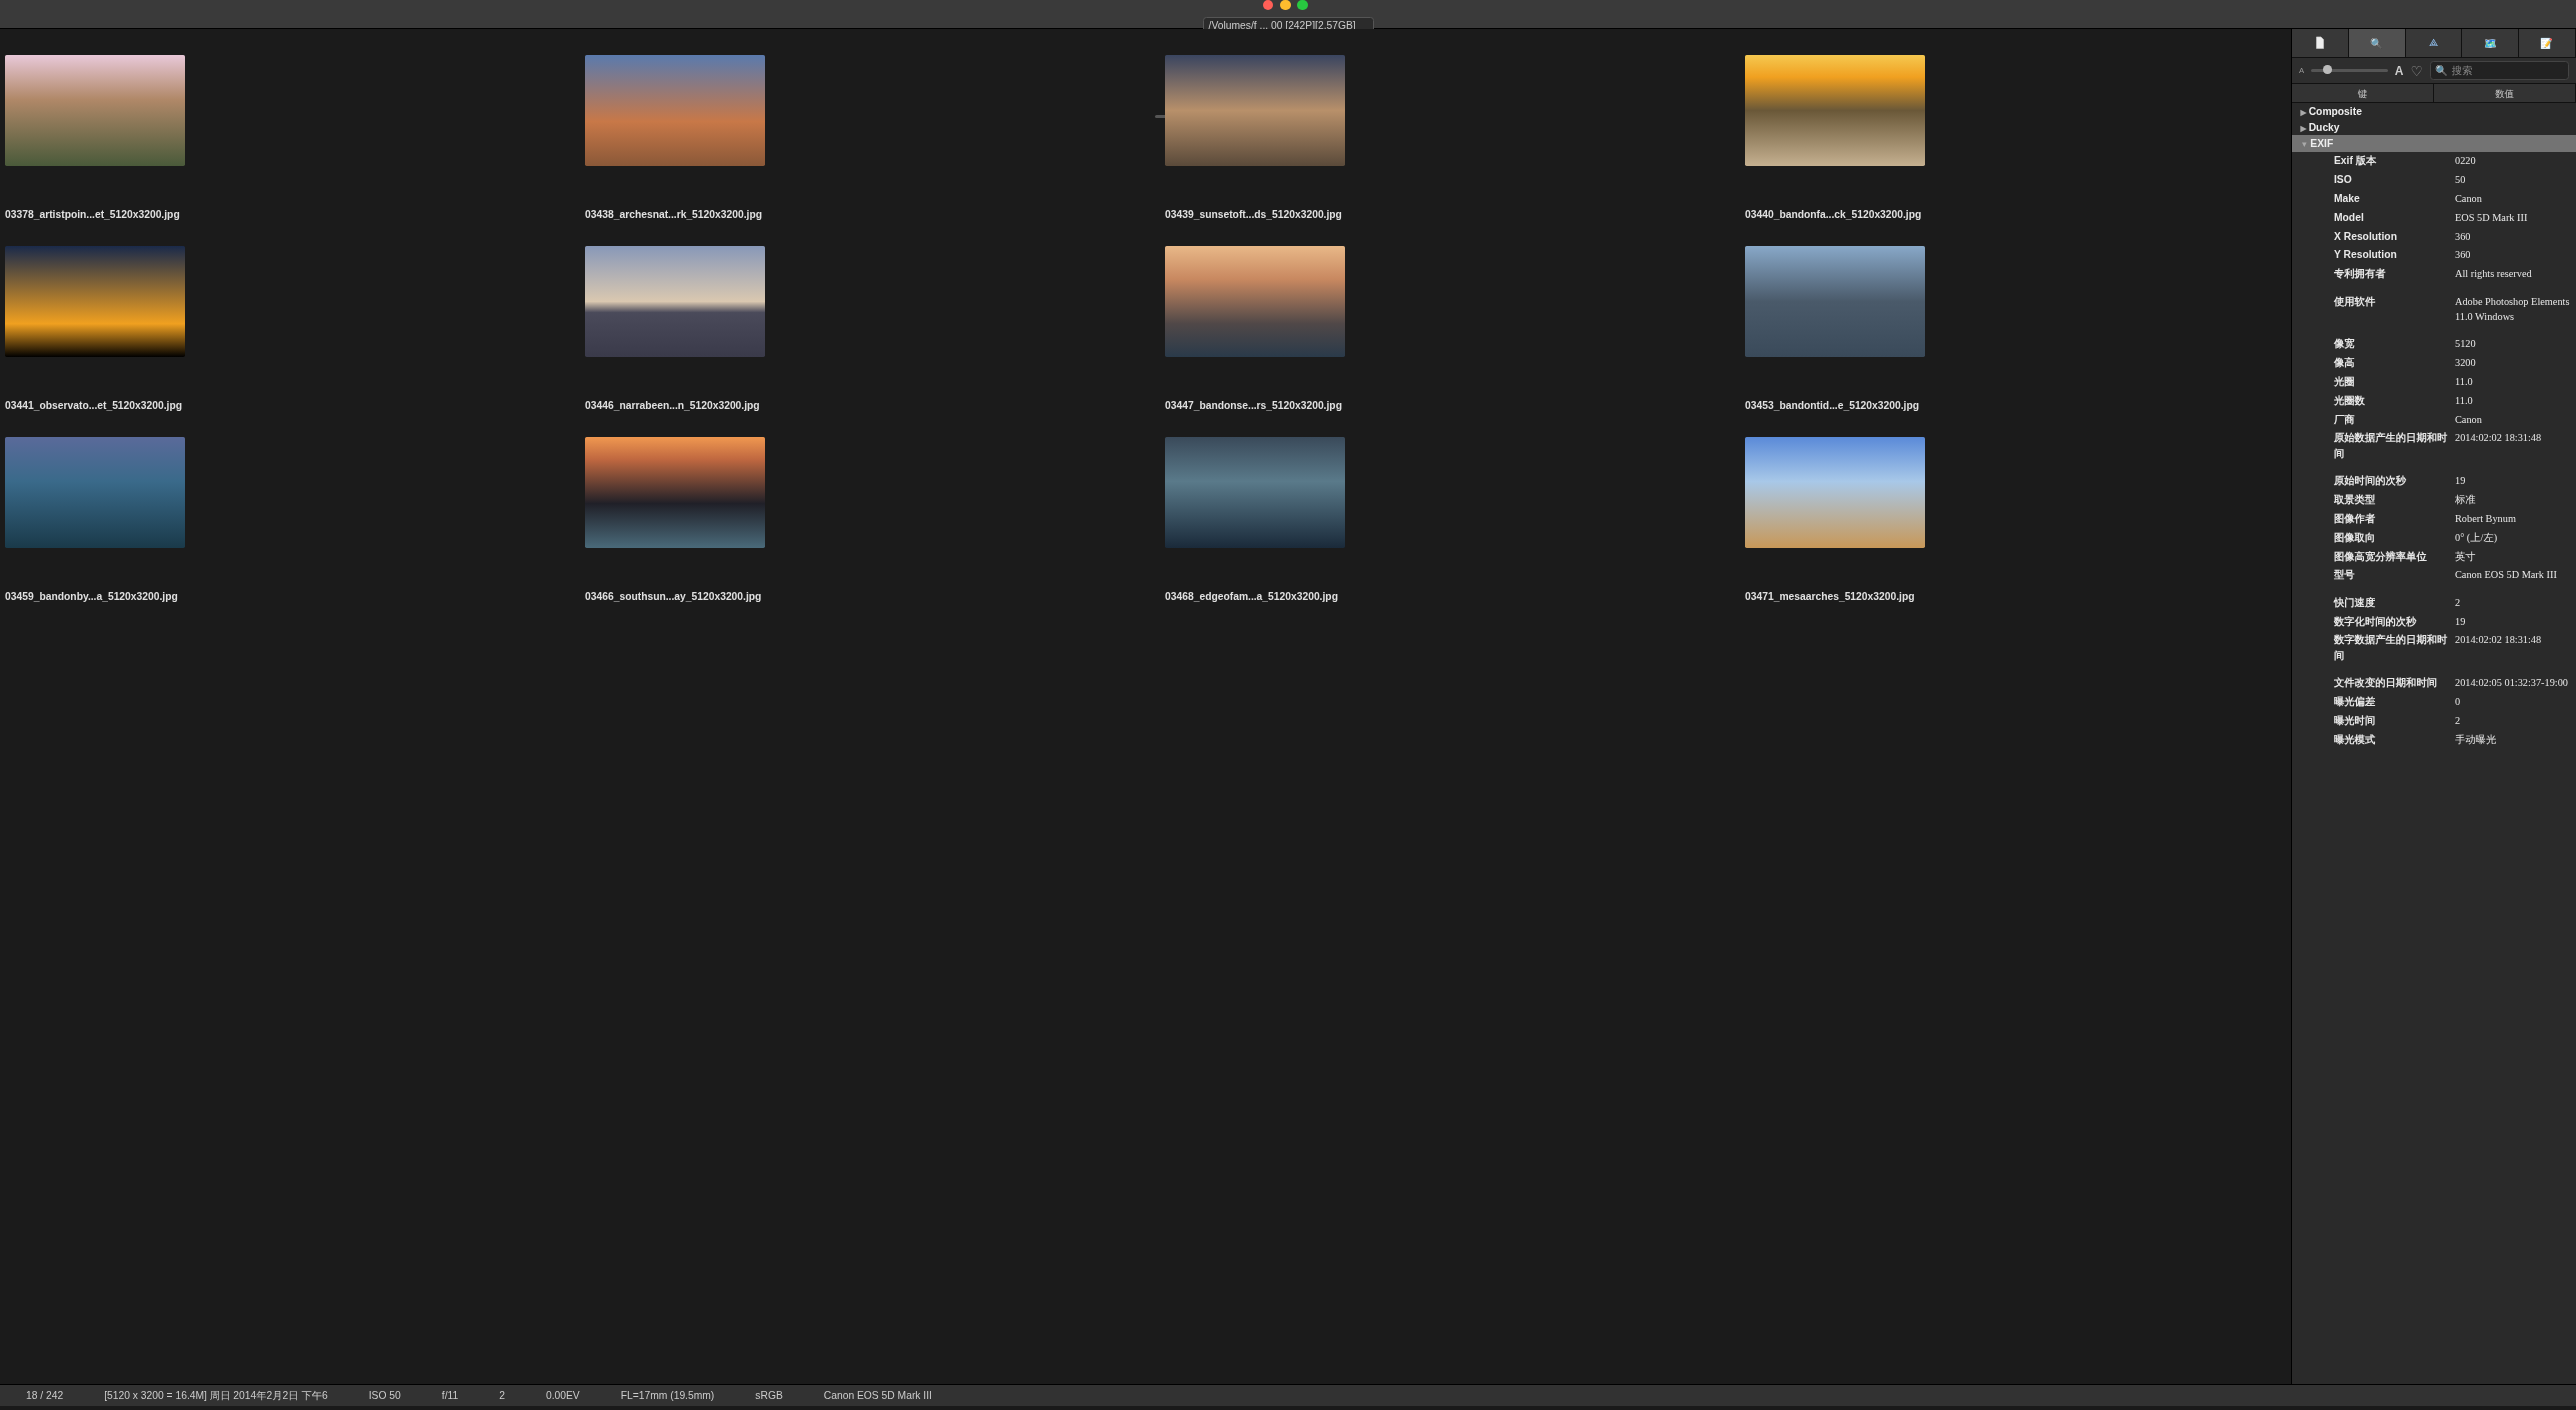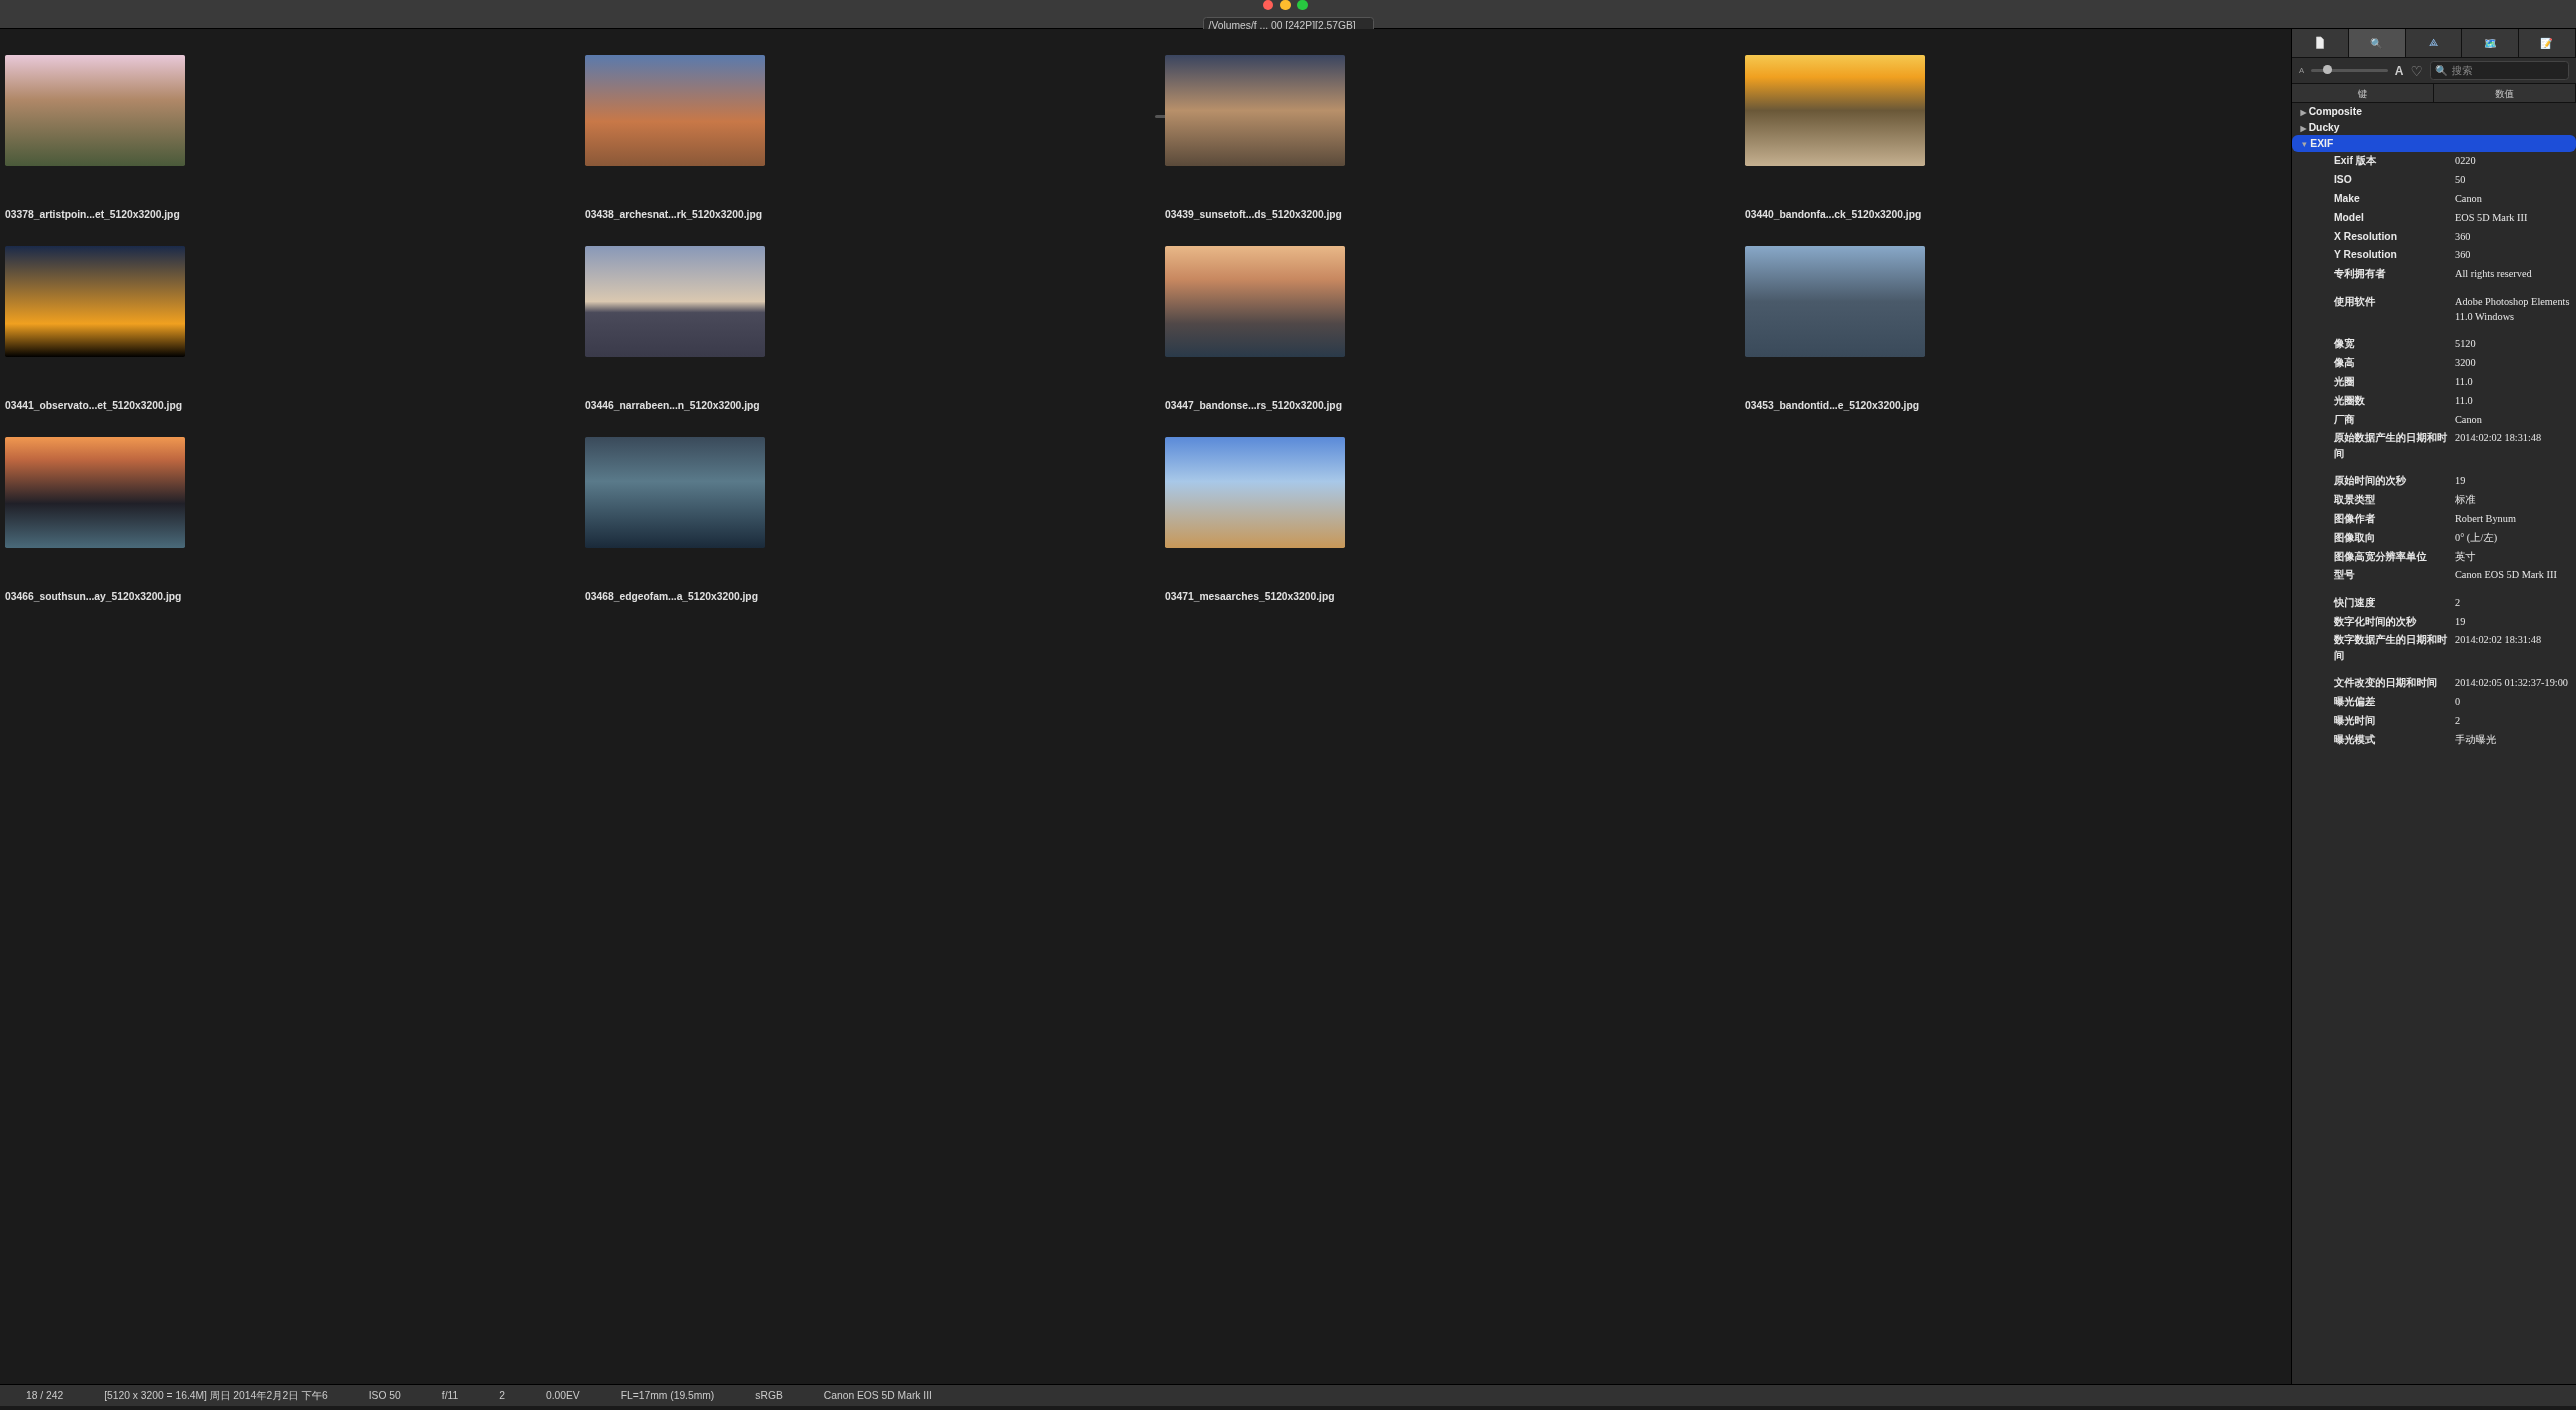--- a/index.html
+++ b/index.html
@@ -49,21 +49,21 @@
 .insp-tab svg, .insp-tab span.ico { width: 15.4px; height: 15.4px; }
 .insp-controls { height: 26px; display: flex; align-items: center; gap: 6.9px; padding: 0 6.9px; border-bottom: 0.9px solid #111; background: #2e2e2e; }
 .mini-slider { flex: 0 0 77px; height: 3.4px; background: #555; border-radius: 1.7px; position: relative; }
 .mini-slider .knob { position: absolute; top: -3.4px; left: 12px; width: 8.6px; height: 8.6px; background: #bbb; border-radius: 50%; }
 .heart { color: #888; font-size: 13.7px; }
 .insp-search { flex: 1; background: #222; border: 0.9px solid #444; border-radius: 3.4px; padding: 1.7px 5.1px; color: #888; display: flex; align-items: center; gap: 3.4px; }
 .insp-header { display: flex; height: 19px; background: #333; border-bottom: 0.9px solid #111; font-size: 9.4px; color: #ccc; }
 .insp-header > div { flex: 1; text-align: center; line-height: 19px; border-right: 0.9px solid #111; }
 .insp-rows { flex: 1; overflow: auto; }
 .section { padding: 2.6px 8.6px; font-weight: 700; color: #eee; cursor: pointer; background: #2a2a2a; }
-.section.open { background: #1d4ed8; border-radius: 6px; }
+.section.open { background: #737373; }
 .section::before { content: "▶ "; font-size: 7.7px; color: #aaa; }
 .section.open::before { content: "▼ "; }
 .kv { display: flex; padding: 1.7px 0 1.7px 26px; line-height: 1.5; }
 .kv .k { flex: 0 0 137px; color: #e8e8e8; font-weight: 600; padding-left: 16px; }
 .kv .v { flex: 1; color: #e8e8e8; font-family: Liberation Serif, serif; }
 .kv.spacer { height: 8.6px; }
 
 
 .status { height: 22px; background: #323232; border-top: 0.9px solid #000; display: flex; align-items: center; font-size: 10.3px; color: #ccc; padding: 0 26px; gap: 41px; }
 .status .seg { white-space: nowrap; }
@@ -212,20 +212,24 @@
           <div class="thumb t5"></div>
           <div class="caption">03446_narrabeen...n_5120x3200.jpg</div>
         </div>
         <div class="cell">
           <div class="thumb t6"></div>
           <div class="caption">03447_bandonse...rs_5120x3200.jpg</div>
         </div>
         <div class="cell">
           <div class="thumb t7"></div>
           <div class="caption">03453_bandontid...e_5120x3200.jpg</div>
+        </div>
+        <div class="cell">
+          <div class="thumb t8"></div>
+          <div class="caption">03459_bandonby...a_5120x3200.jpg</div>
         </div>
         <div class="cell">
           <div class="thumb t9"></div>
           <div class="caption">03466_southsun...ay_5120x3200.jpg</div>
         </div>
         <div class="cell">
           <div class="thumb t10"></div>
           <div class="caption">03468_edgeofam...a_5120x3200.jpg</div>
         </div>
         <div class="cell">

